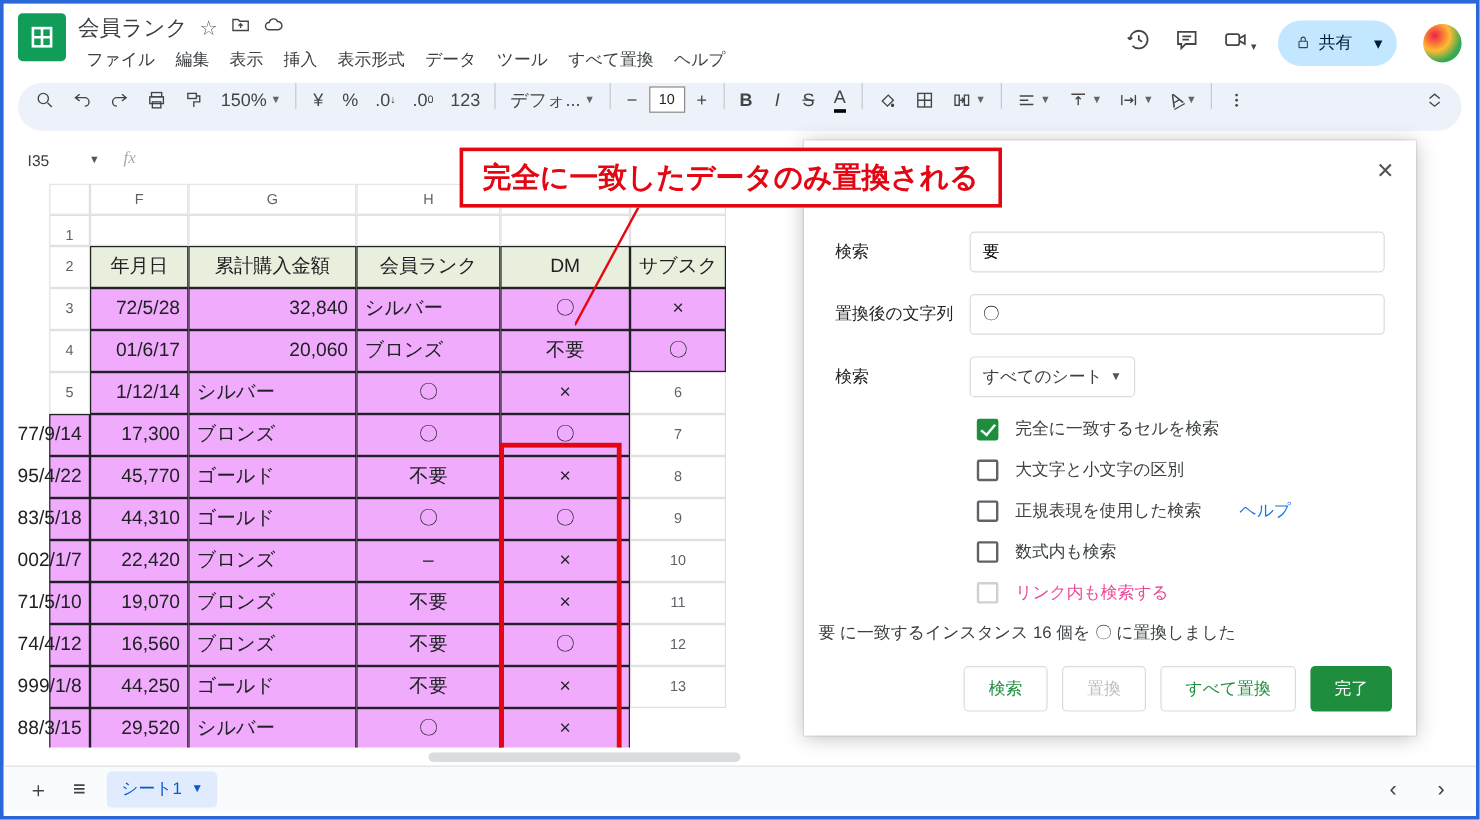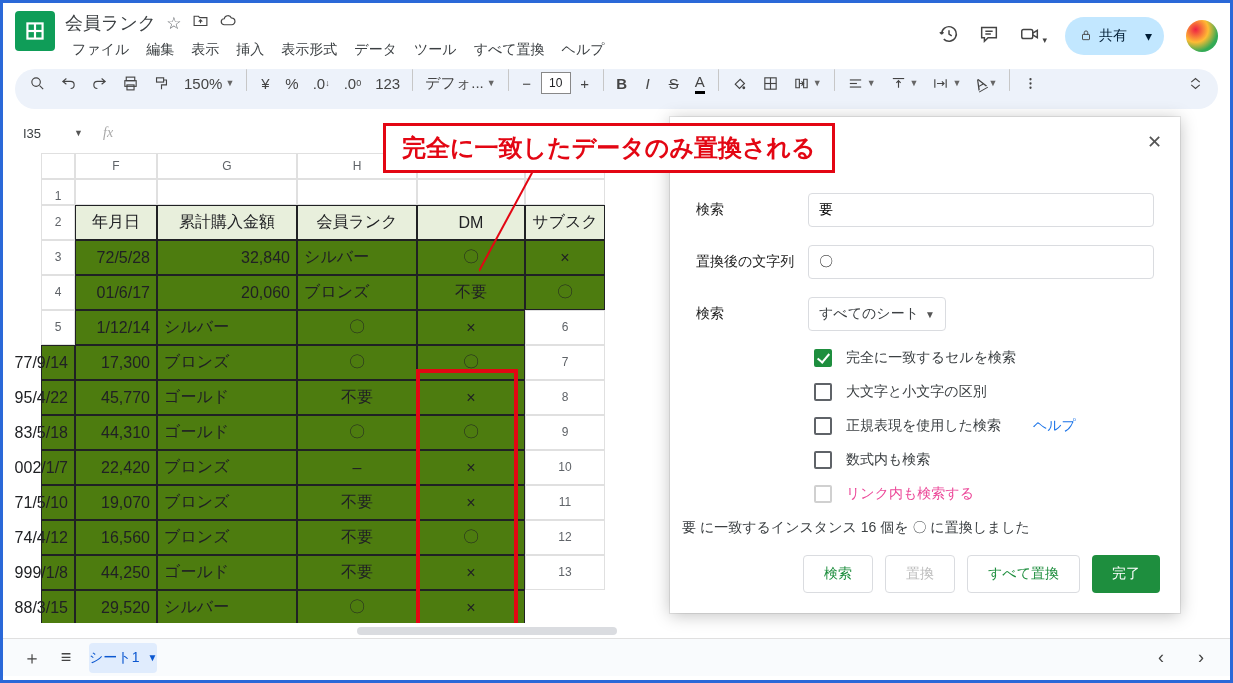--- a/index.html
+++ b/index.html
@@ -59,21 +59,21 @@
     left:476px; top:168px;
     width:56px; height:110px;
     pointer-events:none;
   }
 
   
   .sheet-area { margin-top:6px; height:470px; position:relative; overflow:hidden;}
   .grid { display:grid; grid-template-columns: 34px 82px 140px 120px 108px 80px; font-size:16px;}
   .hcell { background:#fff; border:1px solid #e0e0e0; text-align:center; color:#5f6368; font-size:12px; font-weight:400; height:26px; line-height:24px;}
   .rcell { background:#fff; border:1px solid #e0e0e0; text-align:center; color:#5f6368; font-size:12px; height:35px; line-height:33px;}
-  .cell { border:1px solid #202124; background:#4d7c0f; height:35px; display:flex; align-items:center; padding:0 6px;}
+  .cell { border:1px solid #202124; background:#f0abfc; height:35px; display:flex; align-items:center; padding:0 6px;}
   .cell.hd { background:#e8efdc; justify-content:center;}
   .cell.center { justify-content:center;}
   .cell.right { justify-content:flex-end;}
   .blankcell { border:1px solid #e0e0e0; height:35px;}
   .corner { background:#fff; border:1px solid #e0e0e0;}
 
   
   .red-col-overlay {
     position:absolute; left:413px; top:216px; width:102px; height:416px;
     border:4px solid #e30613; z-index:30; pointer-events:none;
@@ -99,21 +99,21 @@
   .btn-row { display:flex; gap:12px; justify-content:flex-end; padding:0 20px;}
   .btn { height:38px; padding:0 20px; border-radius:4px; font-size:14px; display:flex; align-items:center; cursor:pointer;}
   .btn.ghost { border:1px solid #dadce0; background:#fff; color:#1e8e3e;}
   .btn.ghost.disabled { color:#bdbdbd; cursor:default;}
   .btn.ghost.green2 { color:#1e8e3e;}
   .btn.primary { background:#1e8e3e; color:#fff;}
 
   
   .footer { position:absolute; bottom:4px; left:0; right:0; height:38px; display:flex; align-items:center; padding:0 12px; background:#f9fbfd; border-top:1px solid #e0e0e0;}
   .footer .fbtn { width:34px; height:30px; display:flex; align-items:center; justify-content:center; color:#444; cursor:pointer; font-size:18px;}
-  .sheet-tab { background:#e0ecfd; padding:6px 0; border-radius:4px; color:#0b57d0; font-size:14px; display:flex; align-items:center; gap:8px; cursor:pointer; margin-left:6px;}
+  .sheet-tab { background:#e0ecfd; padding:6px 12px; border-radius:4px; color:#0b57d0; font-size:14px; display:flex; align-items:center; gap:8px; cursor:pointer; margin-left:6px;}
   .sheet-tab .dd { font-size:10px; color:#0b57d0;}
   .footer-right { margin-left:auto; display:flex; gap:6px;}
   
   
   .hscroll { position:absolute; bottom:42px; left:14px; right:40px; height:14px; }
   .hscroll-track { position:absolute; left:340px; width:260px; top:3px; height:8px; background:#dadce0; border-radius:4px;}
   .vscroll { position:absolute; right:6px; top:164px; bottom:54px; width:14px;}
 
   .toolbar svg { width:17px; height:17px; }
   .stroke { stroke:#444; stroke-width:1.6; fill:none; }

